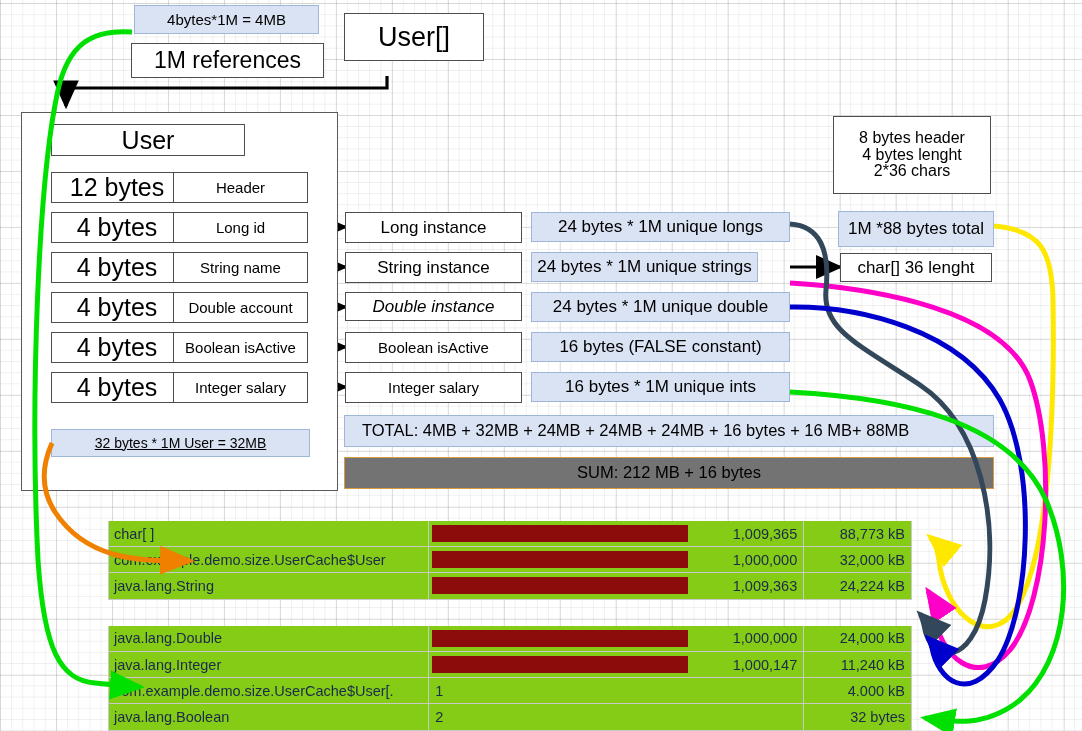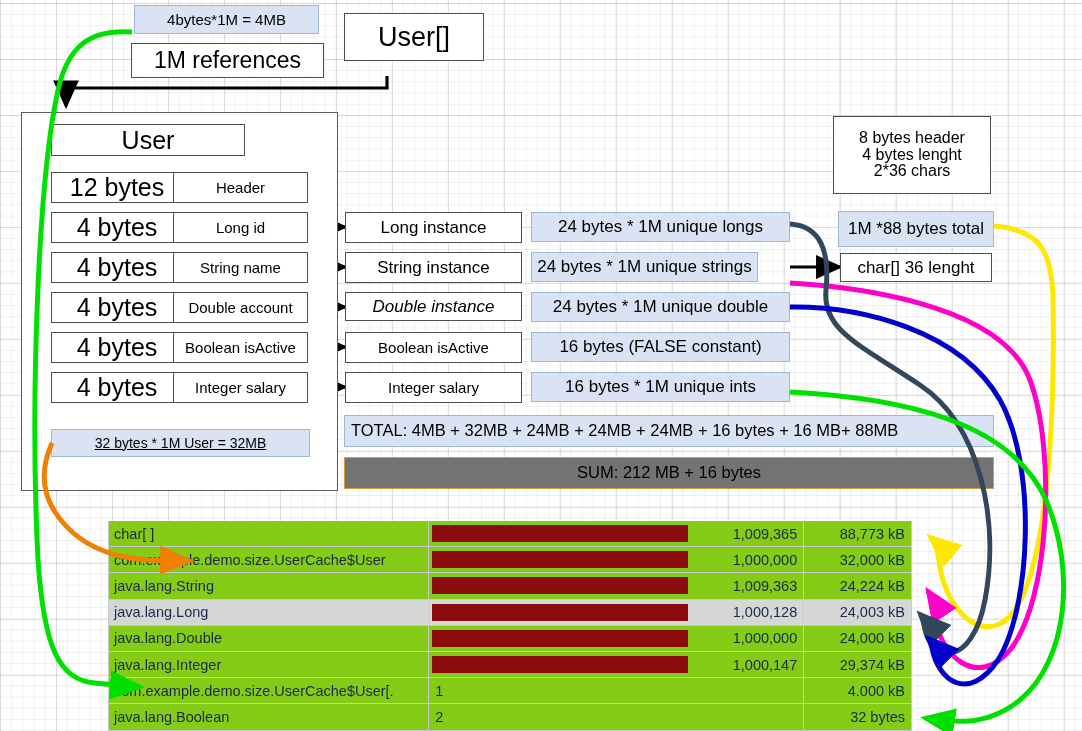--- a/index.html
+++ b/index.html
@@ -114,21 +114,21 @@
 <div class="box wbox" style="left:833px;top:116px;width:158px;height:78px;font-size:16px;flex-direction:column;justify-content:center;">
   <span>8 bytes  header</span>
   <span>4 bytes lenght</span>
   <span>2*36 chars</span>
 </div>
 
 <div class="box bbox" style="left:838px;top:211px;width:156px;height:36px;font-size:17px;">1M *88 bytes total</div>
 
 <div class="box wbox" style="left:840px;top:253px;width:152px;height:29px;font-size:17px;">char[] 36 lenght</div>
 
-<div class="box bbox" style="left:344px;top:415px;width:650px;height:32px;font-size:16.5px;justify-content:flex-start;padding-left:6px;">TOTAL: 4MB + 32MB + 24MB + 24MB + 24MB + 16 bytes + 16 MB+ 88MB</div>
+<div class="box bbox" style="left:344px;top:415px;width:650px;height:32px;font-size:16.5px;justify-content:flex-start;padding-left:17px;">TOTAL: 4MB + 32MB + 24MB + 24MB + 24MB + 16 bytes + 16 MB+ 88MB</div>
 
 <div class="box obox" style="left:344px;top:457px;width:650px;height:32px;font-size:16.5px;">SUM: 212 MB + 16 bytes</div>
 
 <div class="tbl-wrap" id="hist-table">
     <div class="trow" style="top: 0px;">
       <div class="c-name">char[ ]</div>
       <div class="c-bar">
         <div class="bar" style="width: 256px; background: rgb(140, 12, 12);"></div>
       </div>
       <div class="c-count">1,009,365</div>
@@ -143,43 +143,35 @@
       <div class="c-size">32,000 kB</div>
     </div>
     <div class="trow" style="top: 52.4px;">
       <div class="c-name">java.lang.String</div>
       <div class="c-bar">
         <div class="bar" style="width: 256px; background: rgb(140, 12, 12);"></div>
       </div>
       <div class="c-count">1,009,363</div>
       <div class="c-size">24,224 kB</div>
     </div>
-    <div class="trow hl" style="top: 78.6px;">
-      <div class="c-name">java.lang.Long</div>
-      <div class="c-bar">
-        <div class="bar" style="width: 256px; background: rgb(140, 12, 12);"></div>
-      </div>
-      <div class="c-count">1,000,128</div>
-      <div class="c-size">24,003 kB</div>
-    </div>
     <div class="trow" style="top: 104.8px;">
       <div class="c-name">java.lang.Double</div>
       <div class="c-bar">
         <div class="bar" style="width: 256px; background: rgb(140, 12, 12);"></div>
       </div>
       <div class="c-count">1,000,000</div>
       <div class="c-size">24,000 kB</div>
     </div>
     <div class="trow" style="top: 131px;">
       <div class="c-name">java.lang.Integer</div>
       <div class="c-bar">
         <div class="bar" style="width: 256px; background: rgb(140, 12, 12);"></div>
       </div>
       <div class="c-count">1,000,147</div>
-      <div class="c-size">29,374 kB</div>
+      <div class="c-size">11,240 kB</div>
     </div>
     <div class="trow" style="top: 157.2px;">
       <div class="c-name">com.example.demo.size.UserCache$User[.</div>
       <div class="c-plain">1</div>
       <div class="c-size">4.000 kB</div>
     </div>
     <div class="trow" style="top: 183.4px;">
       <div class="c-name">java.lang.Boolean</div>
       <div class="c-plain">2</div>
       <div class="c-size">32 bytes</div>

